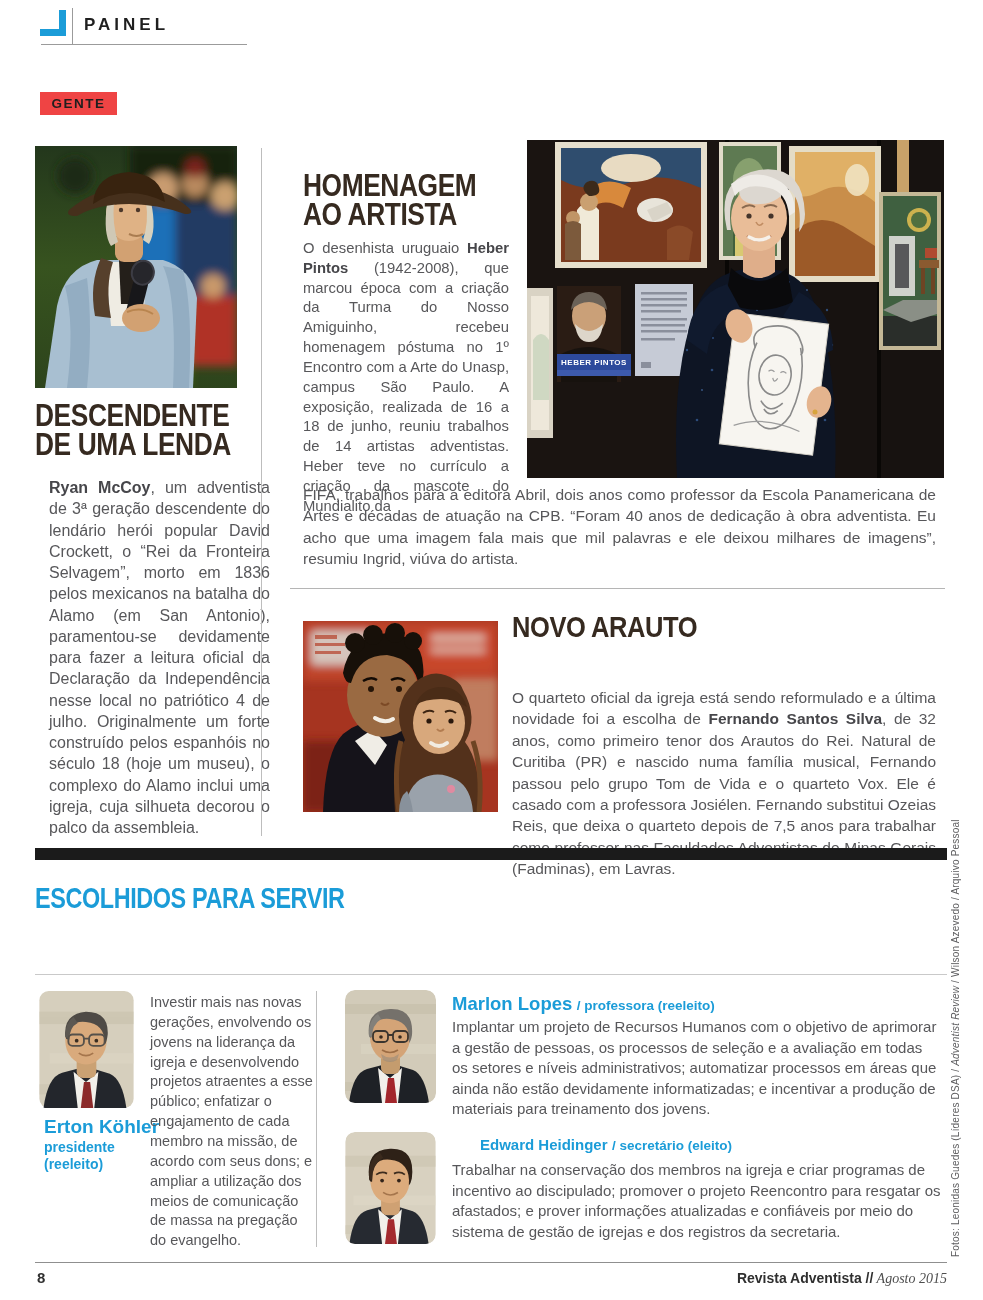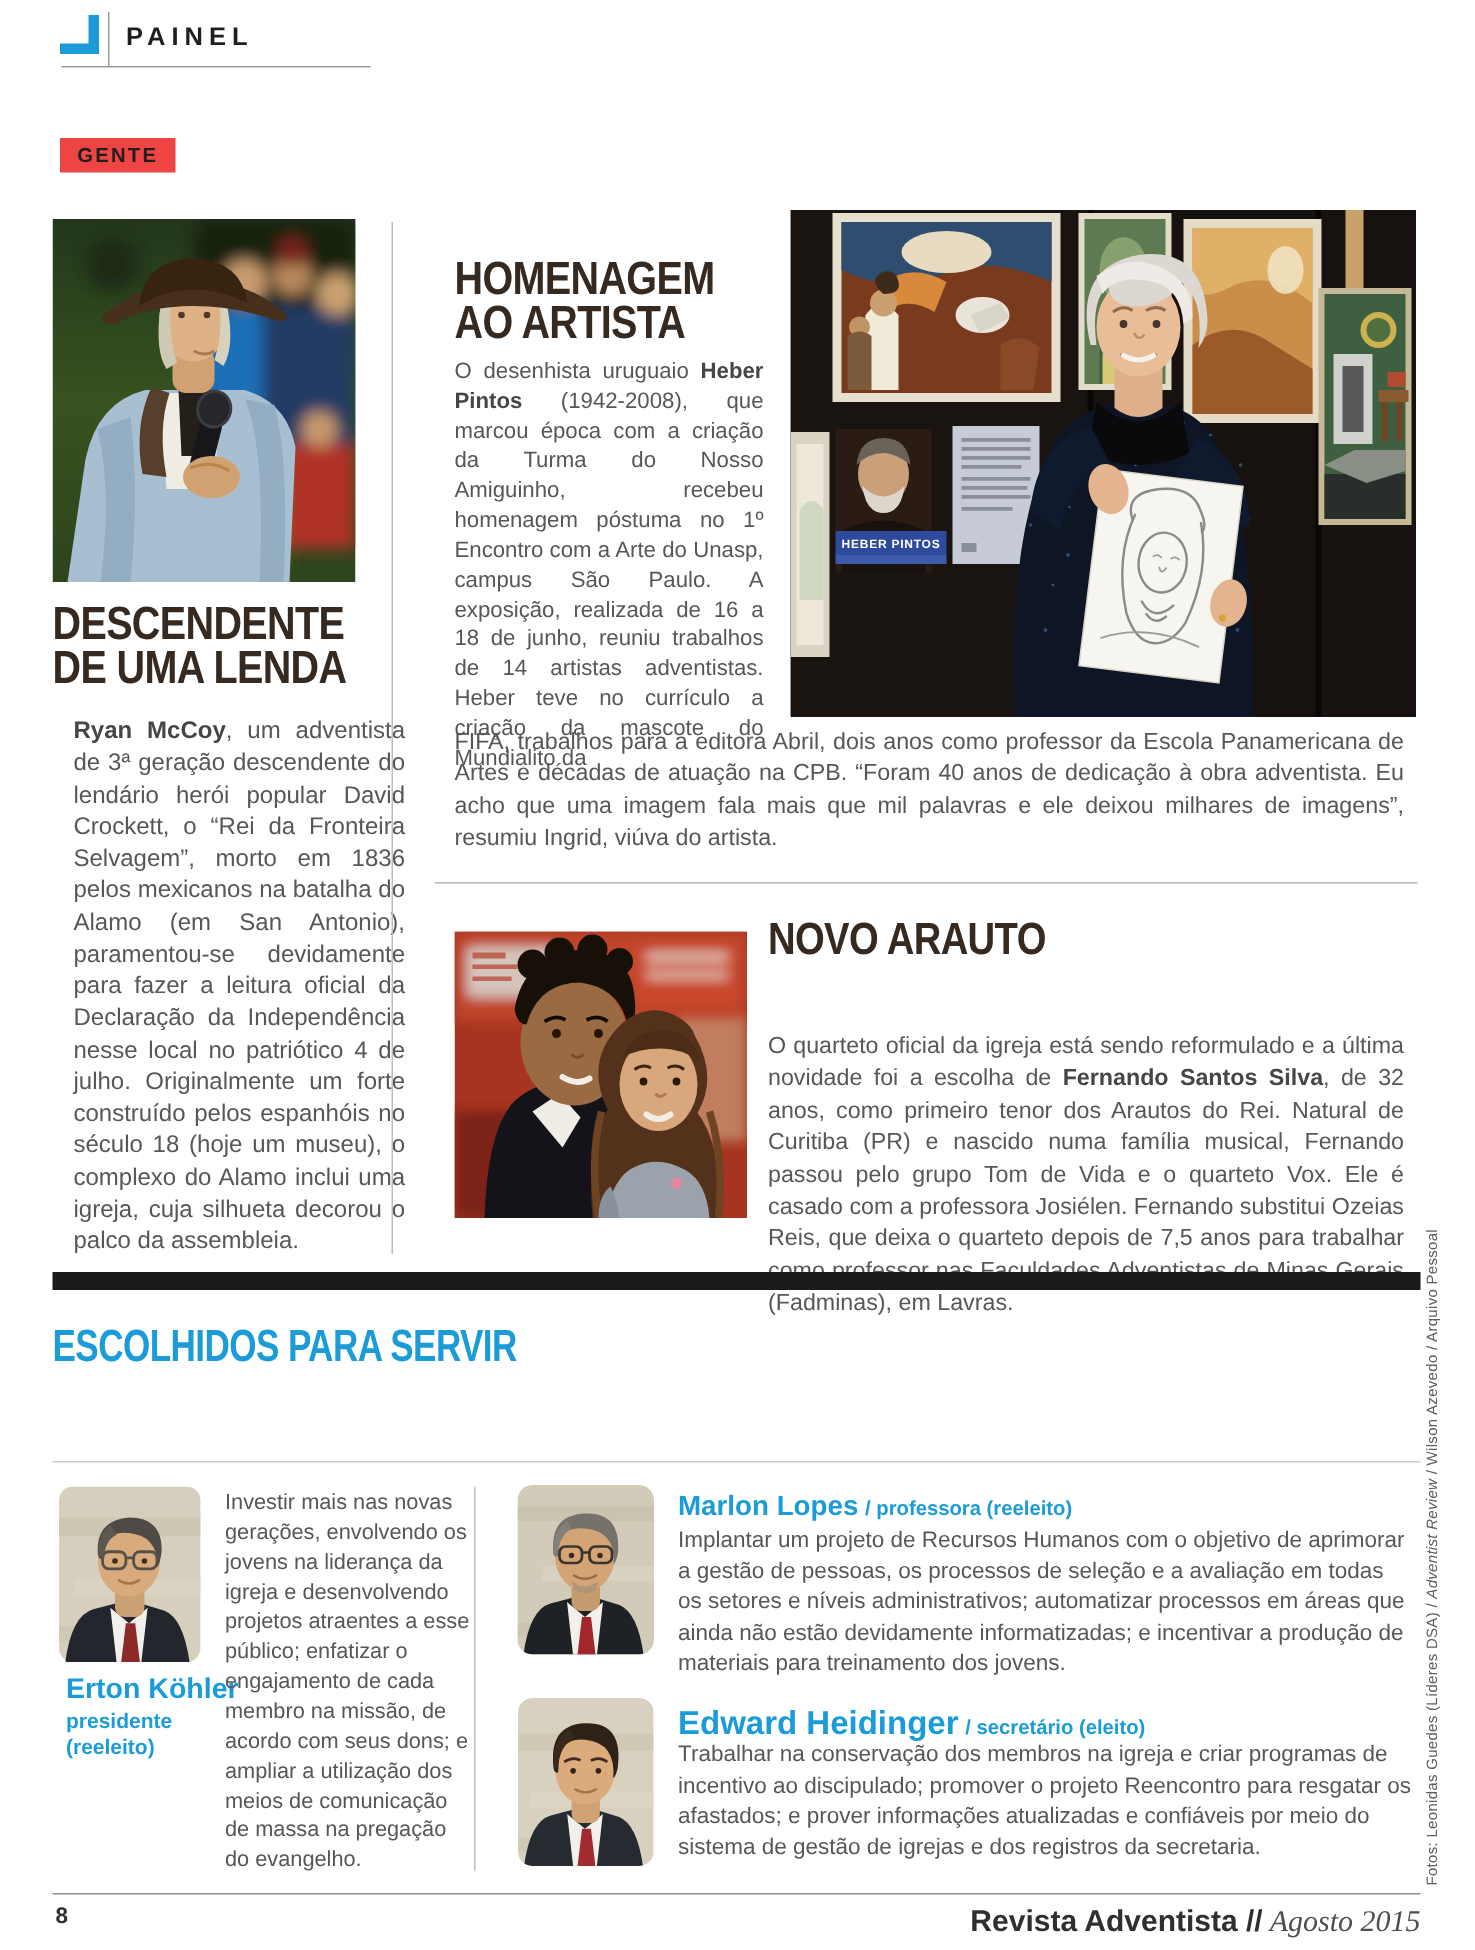--- a/index.html
+++ b/index.html
@@ -31,21 +31,21 @@
   .vdiv { width:1px; background:#bdbdbd; }
   .hdiv { height:1px; background:#b5b5b5; }
 
   .black-bar { left:35px; top:848px; width:912px; height:12px; background:#1b1b1b; }
 
   .leader-name { color:#1b9cd8; font-weight:bold; }
   .leader-role { color:#1b9cd8; font-weight:bold; }
 
   .footer-line { left:35px; top:1262px; width:912px; height:1px; background:#8f8f8f; }
   .page-num { left:37px; top:1269px; font-size:15px; font-weight:bold; color:#2f2f2f; }
-  .footer-right { right:36px; top:1270px; font-size:20px; color:#2f2f2f; white-space:nowrap; }
+  .footer-right { right:36px; top:1270px; font-size:14px; color:#2f2f2f; white-space:nowrap; }
   .footer-right .mag { font-weight:bold; }
   .footer-right .issue { font-family:"Liberation Serif", serif; font-style:italic; color:#4e4e4e; }
 
   .credits { left:950px; top:1257px; transform:rotate(-90deg); transform-origin:0 0;
              white-space:nowrap; font-size:10px; color:#5d5d5f; letter-spacing:0.2px; }
   .credits .it { font-style:italic; }
 </style>
 </head>
 <body>
 
@@ -395,21 +395,21 @@
     <rect x="36" y="62" width="19" height="22" rx="6" fill="#cfa173"></rect>
     <ellipse cx="45" cy="48" rx="20" ry="24" fill="#dcab7c"></ellipse>
     <path d="M24 48 q-4 -30 21 -31 q26 -1 22 30 q-1 5 -3 7 q2 -24 -19 -26 q-19 -2 -18 22 q-2 1 -3 -2z" fill="#2e2117"></path>
     <path d="M24 48 q-2 -20 11 -27 l3 5 q-11 7 -11 22z" fill="#3a2a1d"></path>
     <circle cx="37" cy="49" r="1.9" fill="#33241a"></circle>
       <circle cx="54" cy="49" r="1.9" fill="#33241a"></circle>
     <path d="M31 43 q6 -4 11 -1 M49 42 q6 -3 11 1" stroke="#3c2c1e" stroke-width="1.8" fill="none"></path>
     <path d="M38 61 q7 5 15 0" stroke="#a5754c" stroke-width="1.6" fill="none"></path>
   </svg>
   <div class="abs" style="left:452px; top:1136px; white-space:nowrap;">
-    <span class="leader-name" style="font-size:22px;">Edward Heidinger</span>
+    <span class="leader-name" style="font-size:15px;margin-left:28px;">Edward Heidinger</span>
     <span class="leader-role" style="font-size:13.5px;">/ secretário (eleito)</span>
   </div>
   <div class="abs" style="left:452px; top:1160px; width:490px; font-size:15px; line-height:1.37; color:#57575a;">Trabalhar na conservação dos membros na igreja e criar programas de incentivo ao discipulado; promover o projeto Reencontro para resgatar os afastados; e prover informações atualizadas e confiáveis por meio do sistema de gestão de igrejas e dos registros da secretaria.</div>
 
   <div class="abs footer-line"></div>
   <div class="abs page-num">8</div>
   <div class="abs footer-right">
     <span class="mag">Revista Adventista //</span><span class="issue"> Agosto 2015</span>
   </div>
 

